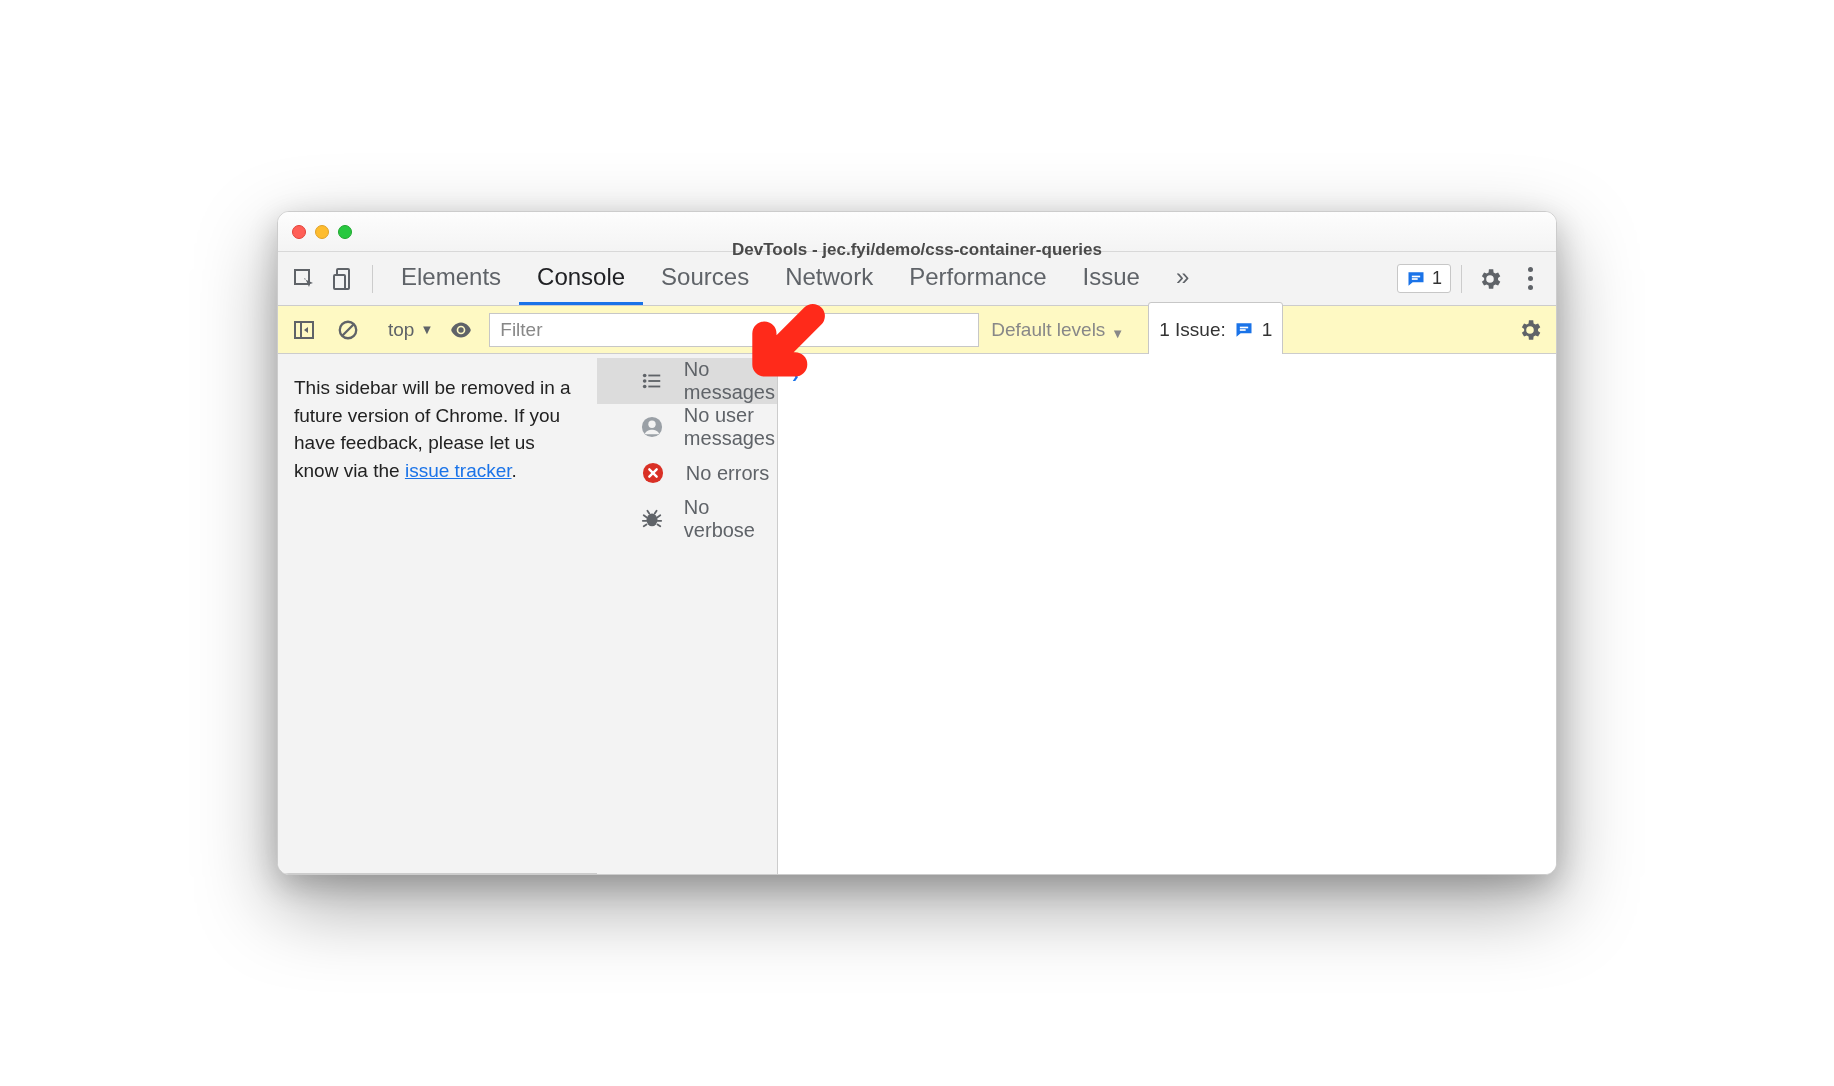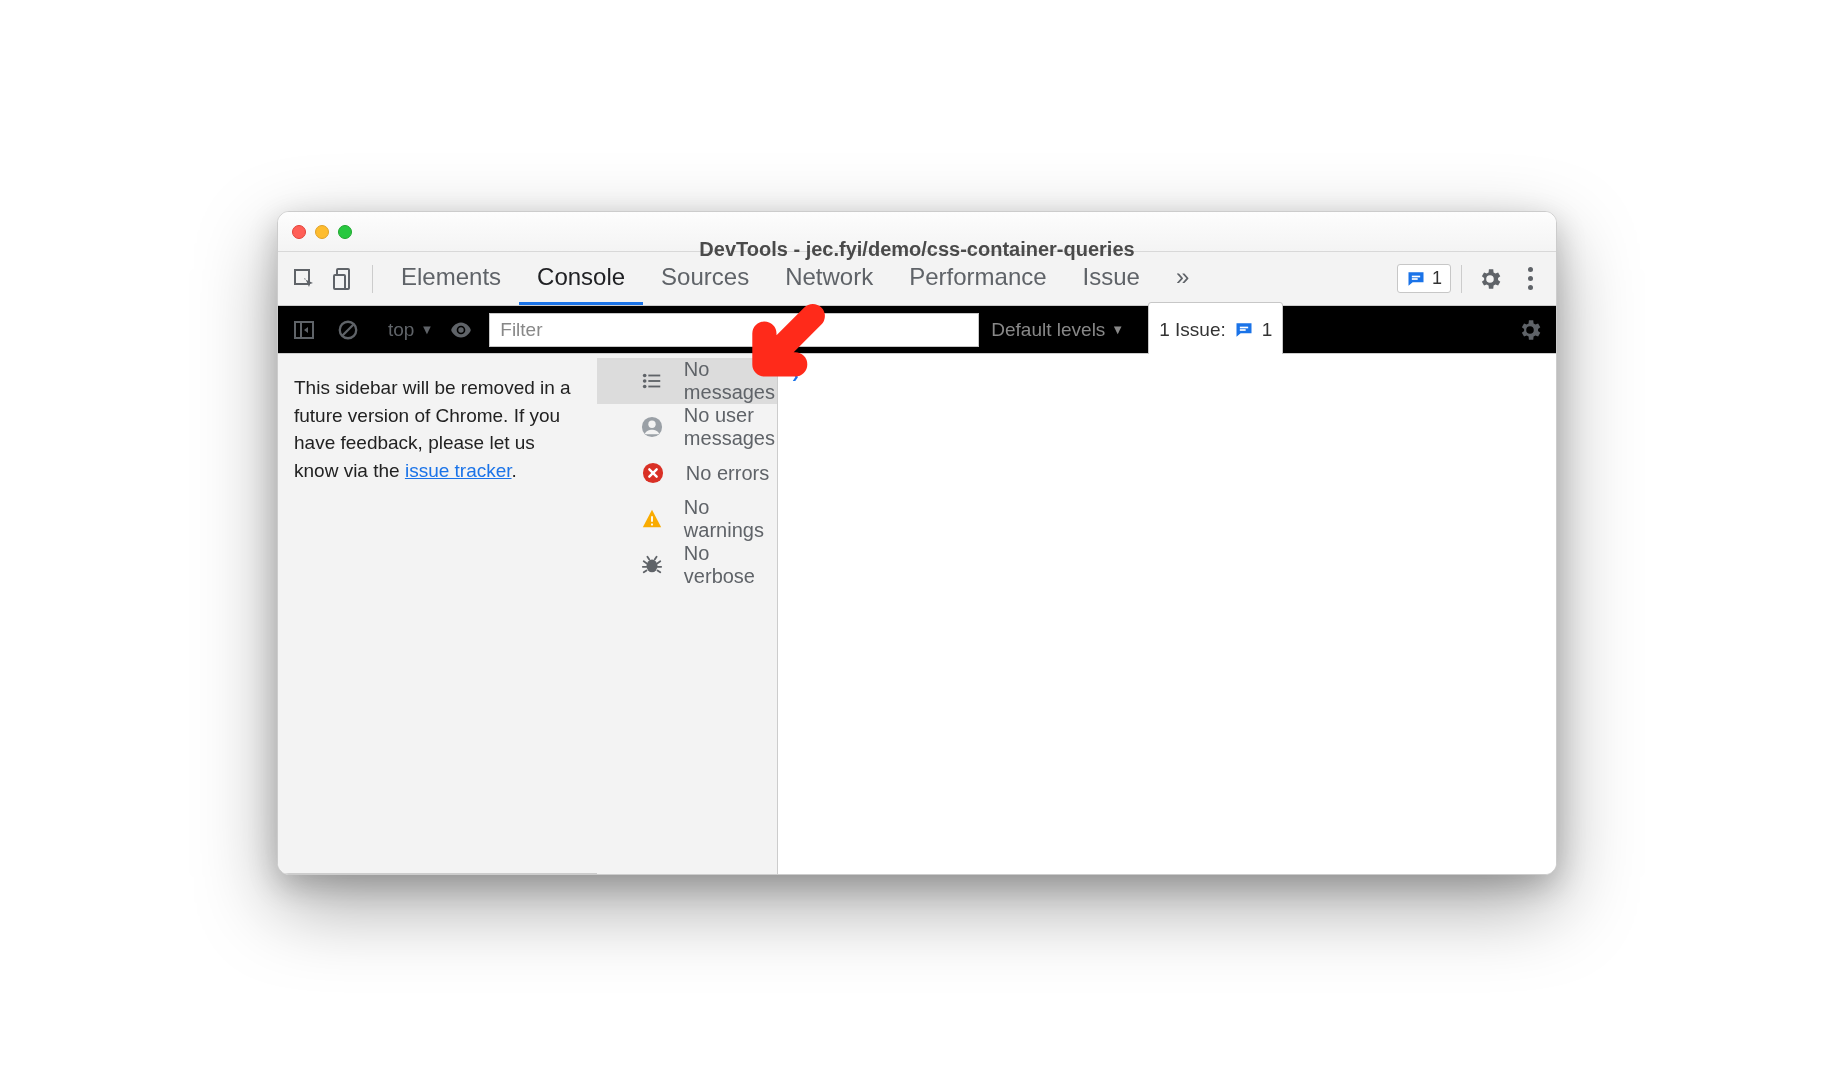--- a/index.html
+++ b/index.html
@@ -27,21 +27,21 @@
   display: flex;
   align-items: center;
   padding: 0 14px;
   position: relative;
 }
 .traffic { display: flex; gap: 9px; }
 .dot { width: 14px; height: 14px; border-radius: 50%; }
 .dot.red { background:#ff5f57; border:1px solid #e24238;}
 .dot.yellow { background:#febc2e; border:1px solid #e0a127;}
 .dot.green { background:#28c840; border:1px solid #1fa72f;}
-.title { position:absolute; left:0; right:0; text-align:center; font-size:20px; color:#4a4a4a; font-weight:600; pointer-events:none;margin-top:36px;}
+.title { position:absolute; left:0; right:0; text-align:center; font-size:17px; color:#4a4a4a; font-weight:600; pointer-events:none;margin-top:36px;}
 .tabbar {
   height: 54px;
   background:#f3f3f3;
   border-bottom:1px solid #ccc;
   display:flex;
   align-items:center;
   padding:0 8px;
   gap:4px;
 }
 .tabbar .iconbtn {
@@ -59,32 +59,32 @@
 .badge-box {
   display:flex; align-items:center; gap:6px;
   background:#fff; border:1px solid #c7c7c7; border-radius:3px; padding:3px 8px;
   color:#333; font-size:18px;
 }
 .badge-box svg { width:20px; height:20px; }
 .gear { color:#5f6368; }
 .more-icon { display:flex; flex-direction:column; gap:4px; align-items:center; justify-content:center;}
 .more-icon span { width:5px; height:5px; border-radius:50%; background:#5f6368;}
 .toolbar2 {
-  height:48px; background:#000000; border-bottom:1px solid #ccc;
+  height:48px; background:#fef9c3; border-bottom:1px solid #ccc;
   display:flex; align-items:center; padding:0 10px; gap:12px;
 }
 .toolbar2 .iconbtn { width:32px; height:32px; display:flex; align-items:center; justify-content:center; color:#5f6368; cursor:pointer;}
 .context-sel { display:flex; align-items:center; font-size:19px; color:#5f6368; cursor:pointer;}
 .context-sel .tri { margin-left:6px; font-size:13px;}
 .filter-input {
   flex:0 0 490px; height:34px; border:1px solid #c7c7c7; background:#fff;
   font-size:19px; padding:0 10px; color:#333;
 }
 .filter-input::placeholder { color:#888; }
-.levels { display:flex; align-items:center; font-size:19px; color:#888; cursor:pointer;}
+.levels { display:flex; align-items:flex-end; font-size:19px; color:#888; cursor:pointer;}
 .levels .tri { margin-left:6px; font-size:13px;}
 .issues-box {
   display:flex; align-items:center; gap:8px;
   background:#fff; border:1px solid #c7c7c7; border-radius:3px; padding:16px 10px;
   font-size:19px; color:#333;
 }
 .content { display:flex; height:520px; }
 .sidebar { width:500px; background:#f3f3f3; border-right:1px solid #ccc; display:flex; flex-direction:row; position:relative;}
 .notice { padding:20px 18px 22px 16px; font-size:19px; line-height:1.45; color:#222; border-bottom:1px solid #ccc;}
 .notice a { color:#1a73e8; text-decoration:underline;}
@@ -248,30 +248,20 @@
           <span class="caticon">
             <svg width="22" height="22" viewBox="0 0 24 24">
                 <circle cx="12" cy="12" r="11" fill="#d93025"></circle>
                 <path d="M8 8l8 8M16 8l-8 8" stroke="#fff" stroke-width="2.6" stroke-linecap="round"></path>
               </svg>
           </span>
           <span>No errors</span>
         </div>
         <div class="cat">
           <span class="caticon">
-            <svg width="22" height="22" viewBox="0 0 24 24">
-                <path d="M12 2 L22 21 H2 Z" fill="#f9ab00"></path>
-                <rect x="11" y="9" width="2" height="6" fill="#fff"></rect>
-                <rect x="11" y="17" width="2" height="2" fill="#fff"></rect>
-              </svg>
-          </span>
-          <span>No warnings</span>
-        </div>
-        <div class="cat">
-          <span class="caticon">
             <svg width="22" height="22" viewBox="0 0 24 24" fill="#5f6368">
                 <ellipse cx="12" cy="13" rx="6" ry="7"></ellipse>
                 <path d="M6 10l-3-2M6 14H2M6 18l-3 2M18 10l3-2M18 14h4M18 18l3 2M9 6l-2-3M15 6l2-3" stroke="#5f6368" stroke-width="2" stroke-linecap="round"></path>
               </svg>
           </span>
           <span>No verbose</span>
         </div>
       </div>
     </div>
     <div class="mainpane">

